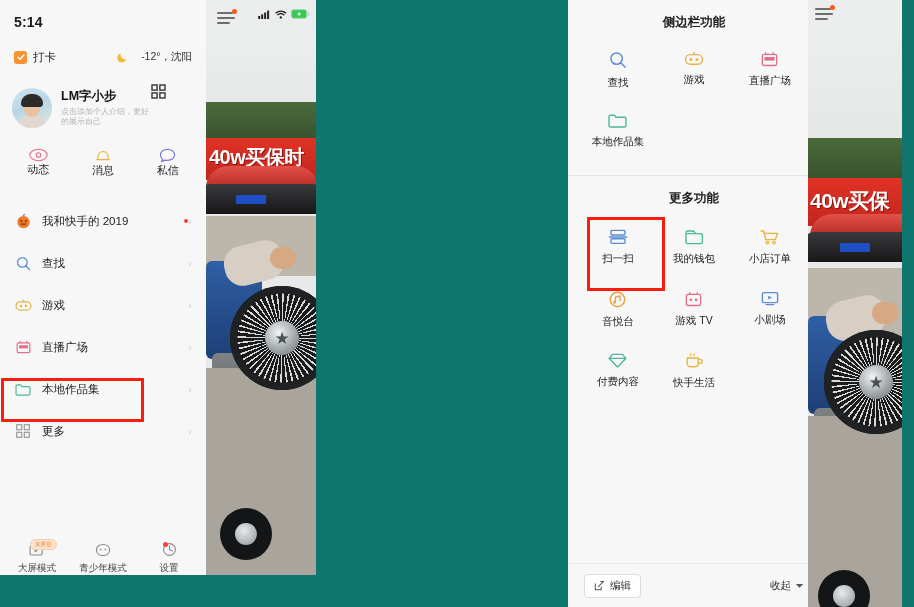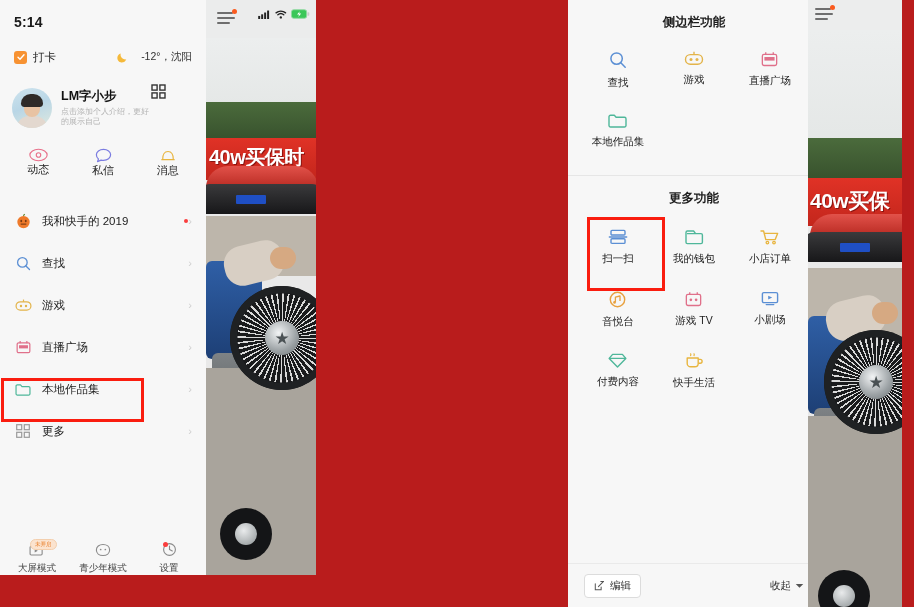--- a/index.html
+++ b/index.html
@@ -2,21 +2,21 @@
 <html><head>
 <meta charset="utf-8">
 <style>
   * { box-sizing: border-box; margin: 0; padding: 0; }
   html, body {
     width: 914px; height: 607px;
     background: #ffffff;
     font-family: "Liberation Sans", "DejaVu Sans", sans-serif;
     overflow: hidden;
   }
-  .stage { position: relative; width: 914px; height: 607px; background: #b91c1c; }
+  .stage { position: relative; width: 914px; height: 607px; background: #0f766e; }
 
   
   .left-phone {
     position: absolute; left: 0; top: 0; width: 316px; height: 575px;
     background: #fff; overflow: hidden;
   }
   .drawer {
     position: absolute; left: 0; top: 0; width: 206px; height: 575px;
     background: #f7f7f7;
   }
@@ -270,34 +270,34 @@
           <span>
             <svg width="19" height="14" viewBox="0 0 22 16">
                 <ellipse cx="11" cy="8" rx="10" ry="6.6" fill="none" stroke="#e8708a" stroke-width="1.3"></ellipse>
                 <circle cx="11" cy="8" r="2.6" fill="none" stroke="#e8708a" stroke-width="1.3"></circle>
               </svg>
           </span>
           <span class="action-label">动态</span>
         </div>
         <div class="action">
           <span>
-            <svg width="17" height="15" viewBox="0 0 18 16">
-                <path d="M9 1.4c4.3 0 7.6 2.6 7.6 5.9S13.3 13.2 9 13.2c-.9 0-1.8-.1-2.6-.3L2.6 14.5l1-2.8C2 10.6 1.4 9.1 1.4 7.3 1.4 4 4.7 1.4 9 1.4z" fill="none" stroke="#7b7ce0" stroke-width="1.3" stroke-linejoin="round"></path>
-              </svg>
-          </span>
-          <span class="action-label">私信</span>
-        </div>
-        <div class="action">
-          <span>
             <svg width="16" height="15" viewBox="0 0 18 17">
                 <path d="M3 13c0-5 1.2-9 6-9s6 4 6 9z" fill="none" stroke="#e8b53f" stroke-width="1.3" stroke-linejoin="round"></path>
                 <line x1="2" y1="13.2" x2="16" y2="13.2" stroke="#e8b53f" stroke-width="1.3" stroke-linecap="round"></line>
               </svg>
           </span>
           <span class="action-label">消息</span>
+        </div>
+        <div class="action">
+          <span>
+            <svg width="17" height="15" viewBox="0 0 18 16">
+                <path d="M9 1.4c4.3 0 7.6 2.6 7.6 5.9S13.3 13.2 9 13.2c-.9 0-1.8-.1-2.6-.3L2.6 14.5l1-2.8C2 10.6 1.4 9.1 1.4 7.3 1.4 4 4.7 1.4 9 1.4z" fill="none" stroke="#7b7ce0" stroke-width="1.3" stroke-linejoin="round"></path>
+              </svg>
+          </span>
+          <span class="action-label">私信</span>
         </div>
       </div>
 
       <div class="menu">
 
         <div class="menu-item">
           <span class="mi-icon">
             <svg width="15" height="15" viewBox="0 0 16 16">
                 <circle cx="8" cy="8.6" r="6.6" fill="#ef7a2a"></circle>
                 <path d="M8 2.2c0-1 .6-1.6 1.6-1.7" stroke="#6b8f3c" stroke-width="1.3" fill="none"></path>

